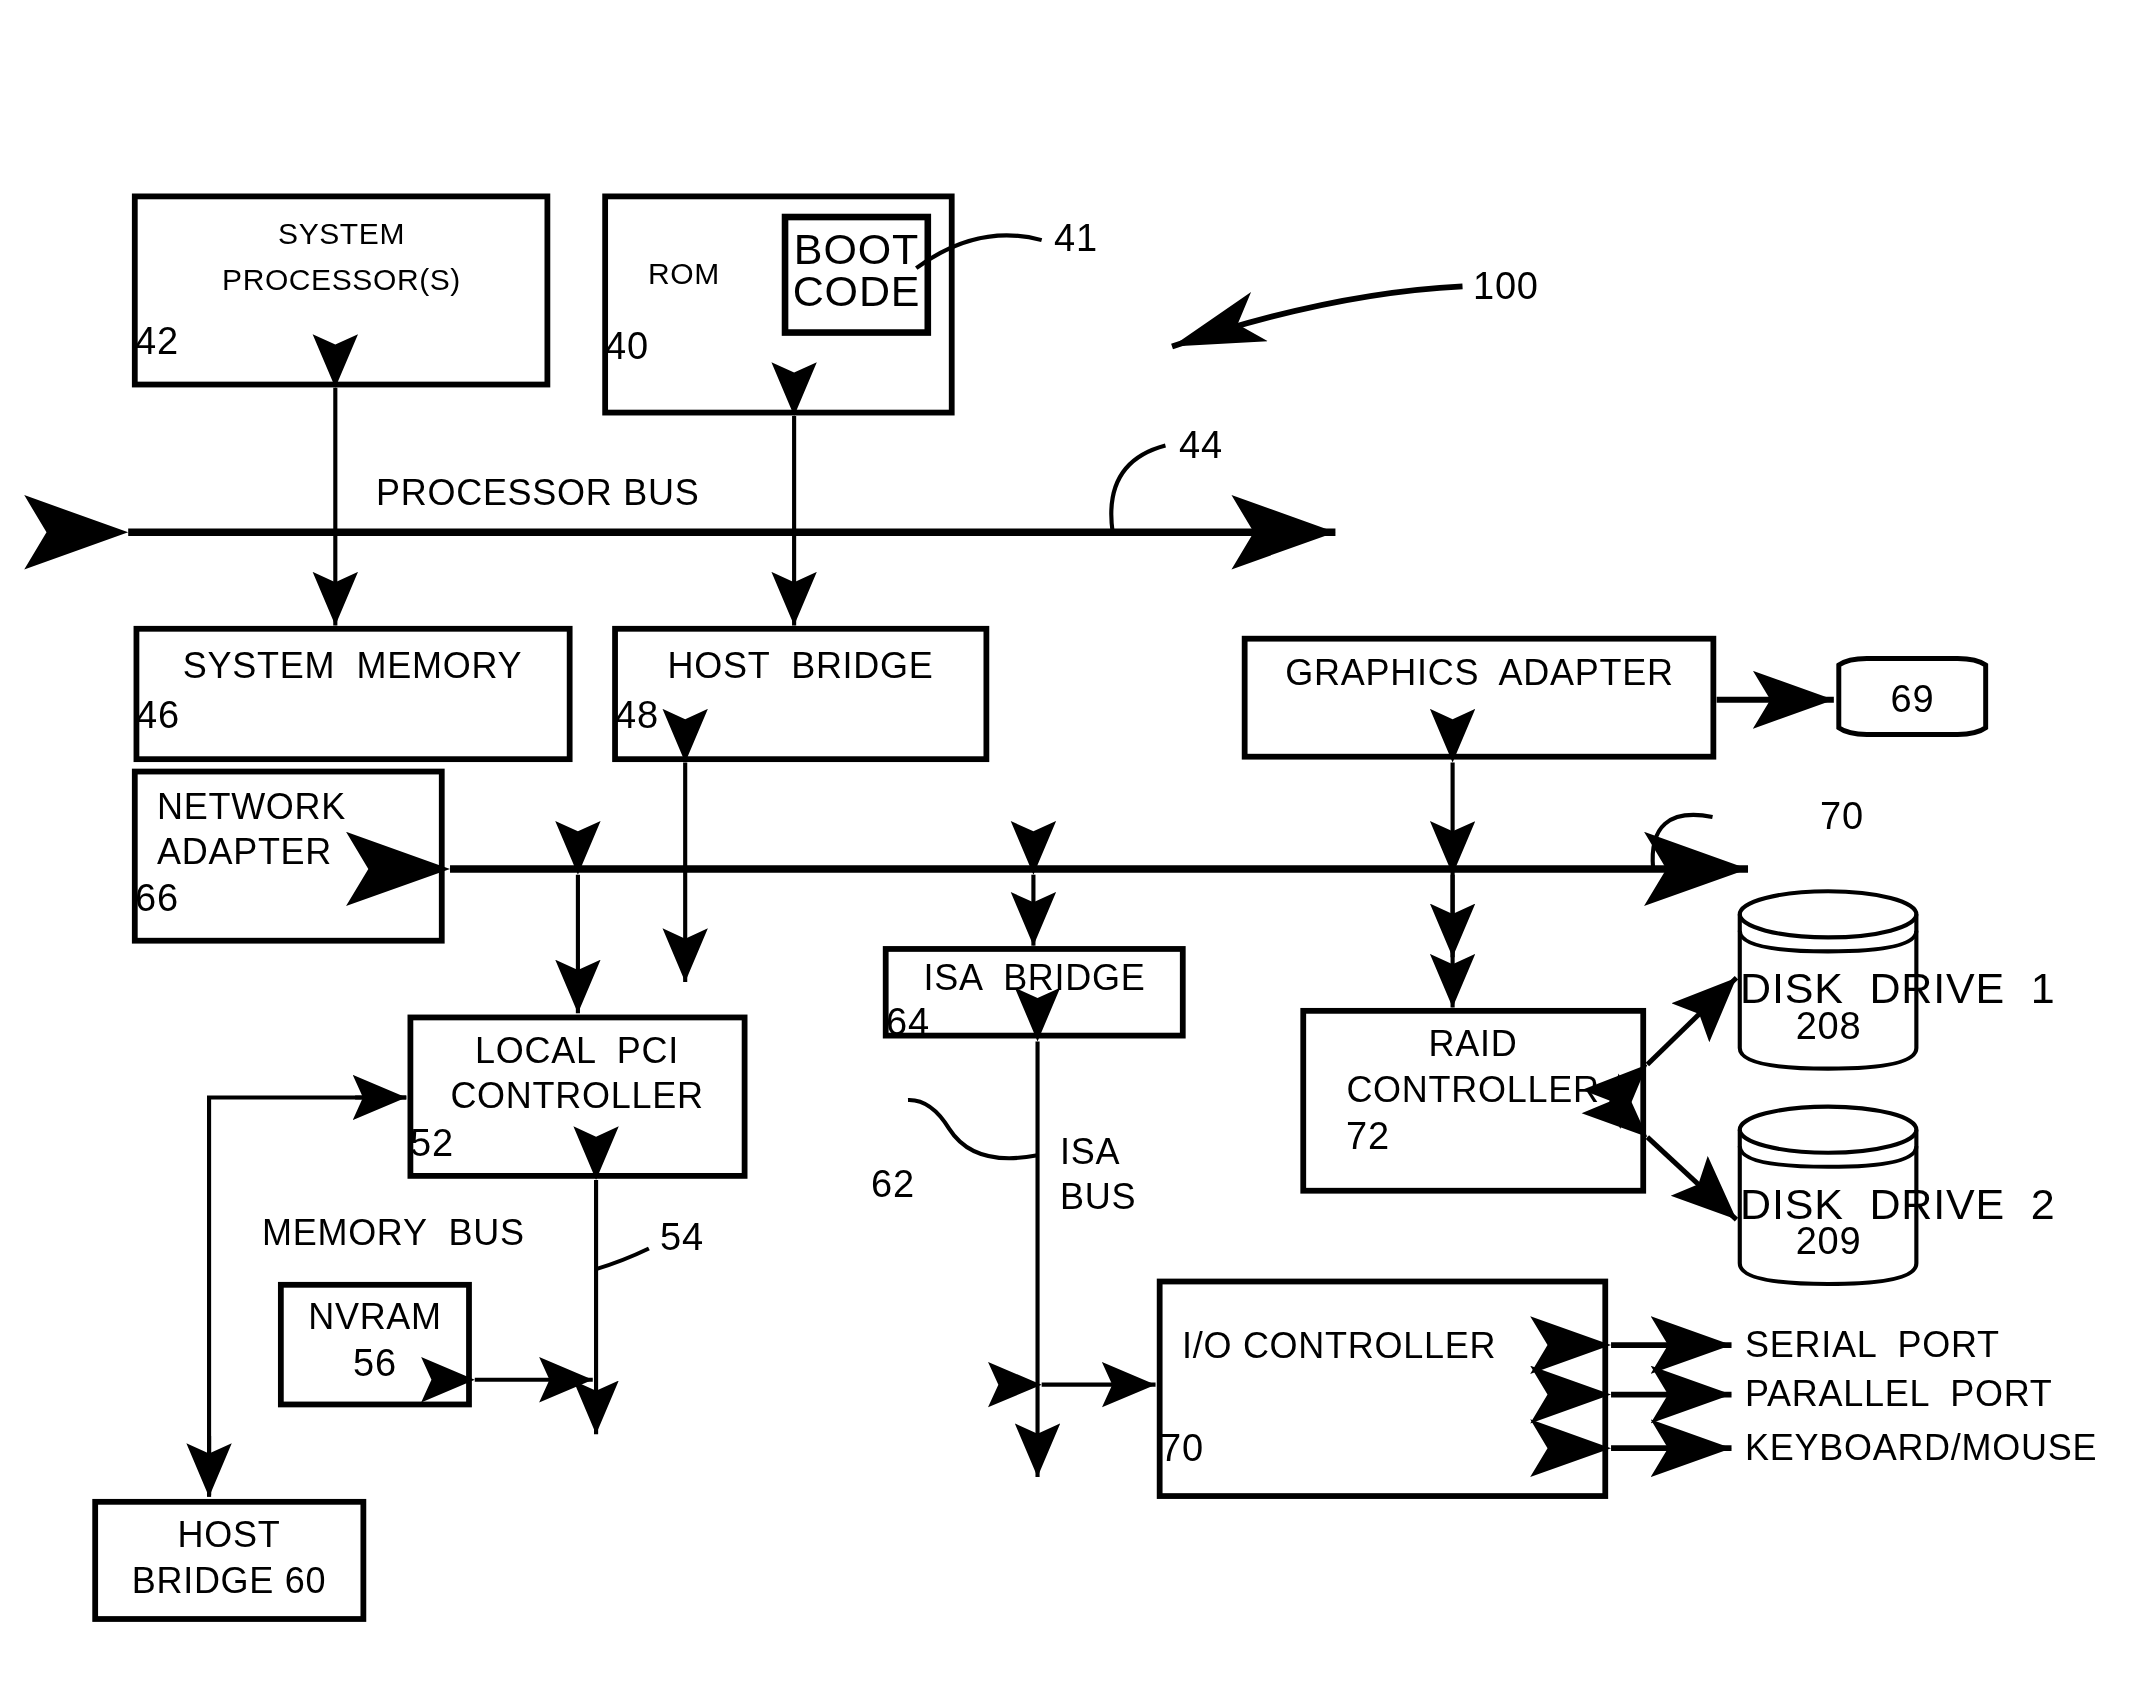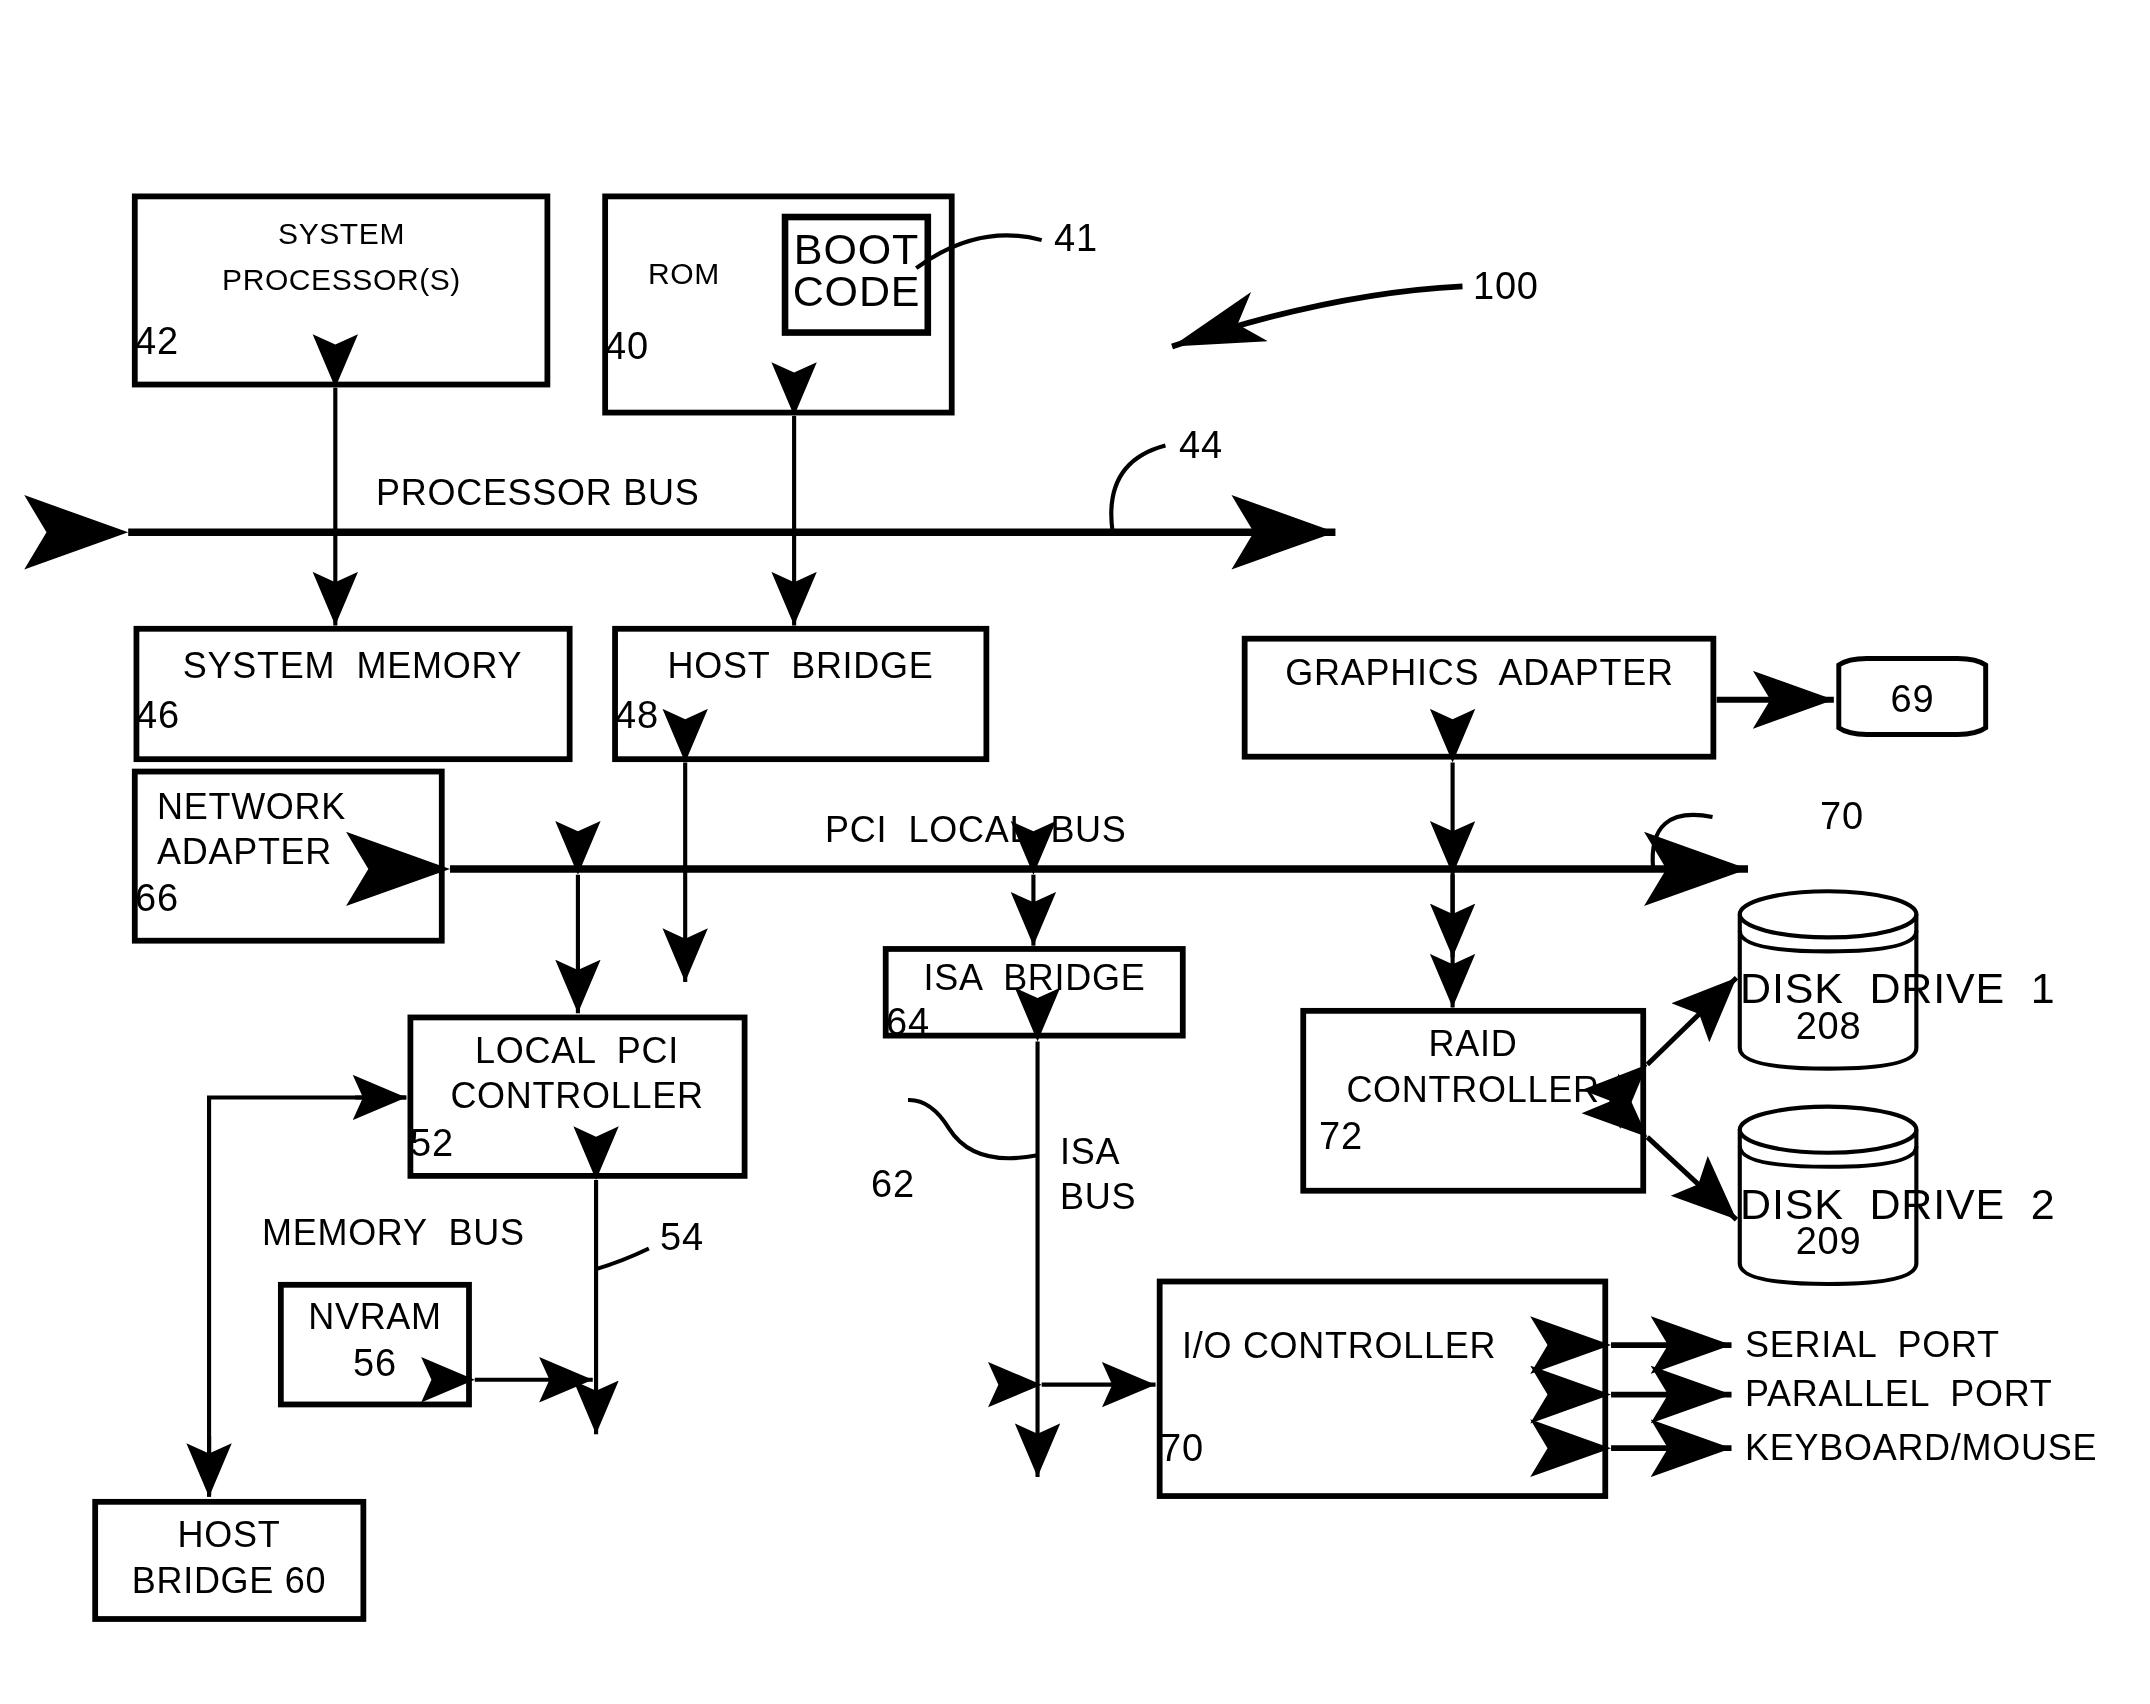--- a/index.html
+++ b/index.html
@@ -173,21 +173,20 @@
   <div class="box-label t-ref rgt" style="left:615px; top:693px; width:334px;">48</div>
 
   <div class="box-label t-md ctr" style="left:1245px; top:652px; width:469px;">GRAPHICS  ADAPTER</div>
 
   <div class="box-label t-ref ctr" style="left:1839px; top:677px; width:147px;">69</div>
 
   <div class="box-label t-md lft" style="left:157px; top:786px; width:281px;">NETWORK</div>
   <div class="box-label t-md lft" style="left:157px; top:831px; width:281px;">ADAPTER</div>
   <div class="box-label t-ref rgt" style="left:135px; top:876px; width:274px;">66</div>
 
-  <div class="box-label t-md lft" style="left:825px; top:809px; width:396px;">PCI  LOCAL  BUS</div>
   <div class="box-label t-ref lft" style="left:1820px; top:794px; width:107px;">70</div>
 
   <div class="box-label t-md ctr" style="left:410px; top:1030px; width:334px;">LOCAL  PCI</div>
   <div class="box-label t-md ctr" style="left:410px; top:1075px; width:334px;">CONTROLLER</div>
   <div class="box-label t-ref rgt" style="left:410px; top:1121px; width:300px;">52</div>
 
   <div class="box-label t-md lft" style="left:262px; top:1212px; width:330px;">MEMORY  BUS</div>
   <div class="box-label t-ref lft" style="left:660px; top:1215px; width:107px;">54</div>
 
   <div class="box-label t-md ctr" style="left:281px; top:1296px; width:188px;">NVRAM</div>
@@ -198,21 +197,21 @@
 
   <div class="box-label t-md ctr" style="left:886px; top:957px; width:297px;">ISA  BRIDGE</div>
   <div class="box-label t-ref rgt" style="left:886px; top:1000px; width:266px;">64</div>
 
   <div class="box-label t-md lft" style="left:1060px; top:1131px; width:132px;">ISA</div>
   <div class="box-label t-md lft" style="left:1060px; top:1176px; width:132px;">BUS</div>
   <div class="box-label t-ref lft" style="left:871px; top:1162px; width:107px;">62</div>
 
   <div class="box-label t-md ctr" style="left:1303px; top:1023px; width:340px;">RAID</div>
   <div class="box-label t-md ctr" style="left:1303px; top:1069px; width:340px;">CONTROLLER</div>
-  <div class="box-label t-ref rgt" style="left:1319px; top:1114px; width:307px;">72</div>
+  <div class="box-label t-ref rgt" style="left:1346px; top:1114px; width:307px;">72</div>
 
   <div class="box-label t-sm ctr" style="left:1740px; top:963px; width:177px;">DISK  DRIVE  1</div>
   <div class="box-label t-ref ctr" style="left:1740px; top:1004px; width:177px;">208</div>
 
   <div class="box-label t-sm ctr" style="left:1740px; top:1179px; width:177px;">DISK  DRIVE  2</div>
   <div class="box-label t-ref ctr" style="left:1740px; top:1219px; width:177px;">209</div>
 
   <div class="box-label t-md lft" style="left:1182px; top:1325px; width:413px;">I/O CONTROLLER</div>
   <div class="box-label t-ref rgt" style="left:1160px; top:1426px; width:419px;">70</div>
 

